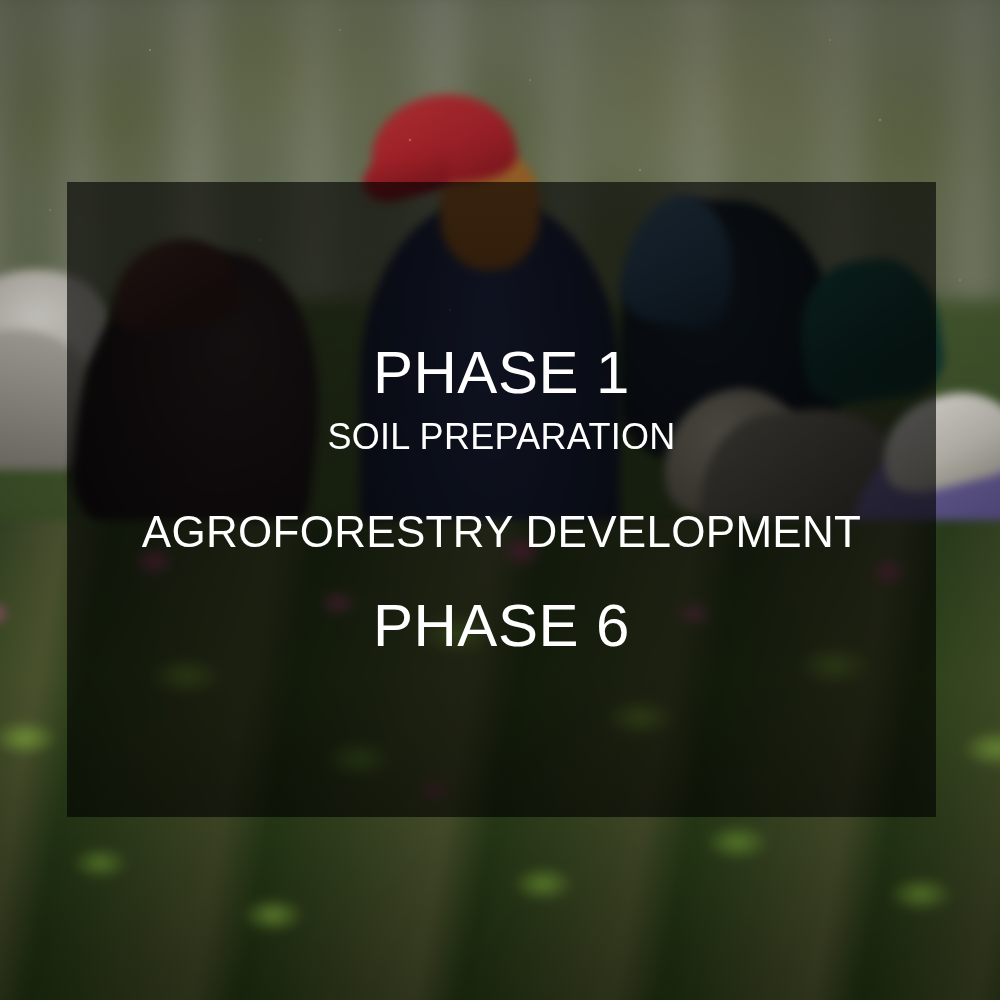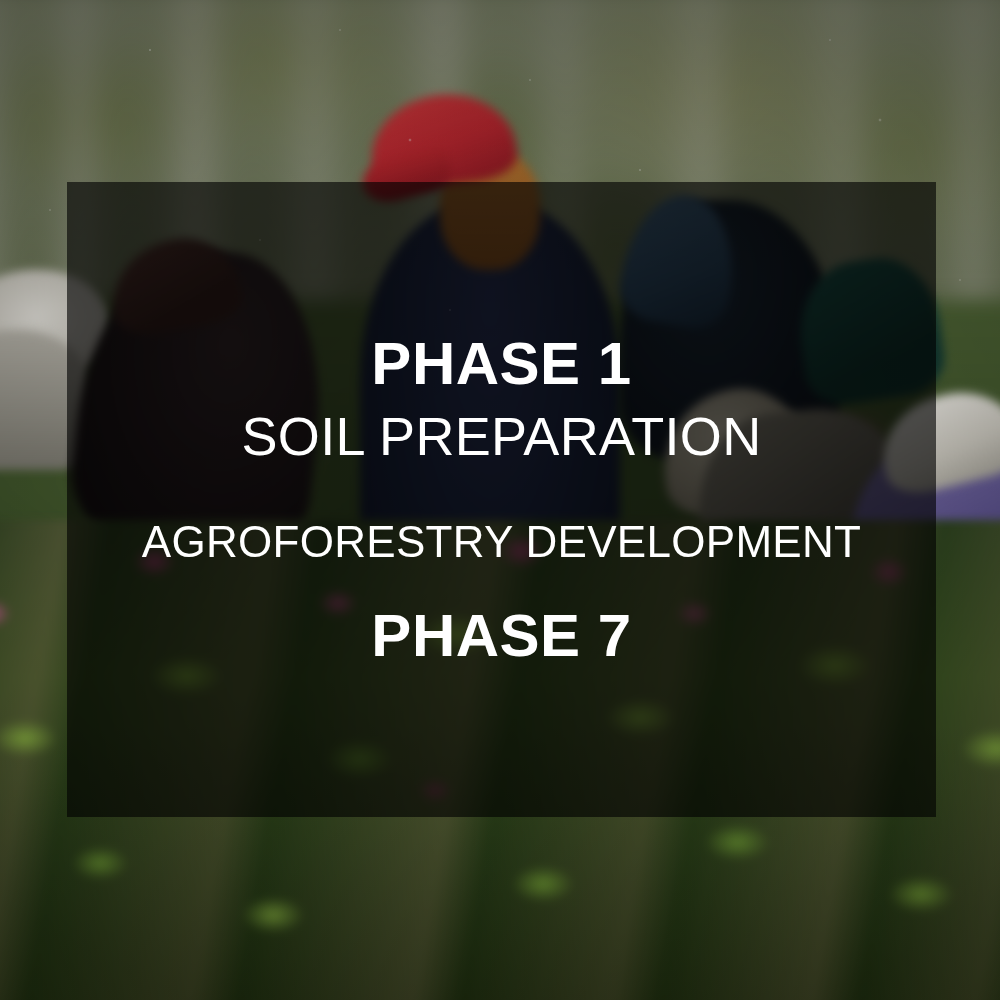--- a/index.html
+++ b/index.html
@@ -260,27 +260,27 @@
   .phase-block {
     width: 100%;
     text-align: center;
     color: #ffffff;
   }
   .phase-block + .phase-block { margin-top: 40px; }
 
   .phase-title {
     font-size: 60px;
     line-height: 1.02;
-    font-weight: 700;
+    font-weight: 400;
     letter-spacing: 0.5px;
     margin: 0;
     white-space: nowrap;
   }
   .phase-subtitle {
-    font-size: 54px;
+    font-size: 36px;
     line-height: 1.05;
     font-weight: 400;
     letter-spacing: 0.3px;
     margin: 14px 0 0 0;
     white-space: nowrap;
   }
   .sub-long { font-size: 44px; }
 </style>
 </head>
 <body>
@@ -321,17 +321,17 @@
     <div class="phase-block">
       <div class="phase-title">PHASE 1</div>
       <div class="phase-subtitle">SOIL PREPARATION</div>
     </div>
 
     <div class="phase-block">
       <div class="phase-subtitle sub-long">AGROFORESTRY DEVELOPMENT</div>
     </div>
 
     <div class="phase-block">
-      <div class="phase-title">PHASE 7</div>
+      <div class="phase-title">PHASE 6</div>
     </div>
 
   </div>
 </div>
 
 </body></html>

